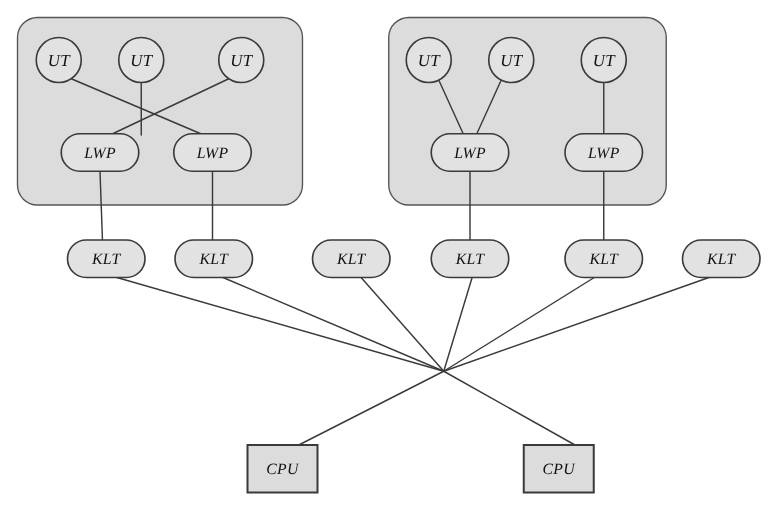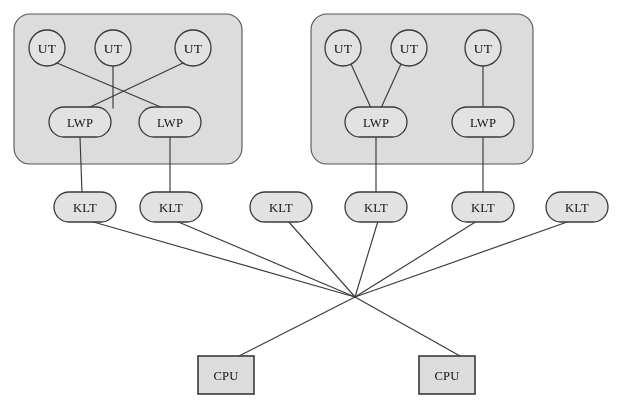--- a/index.html
+++ b/index.html
@@ -11,20 +11,21 @@
     width: 619px;
     height: 414px;
     font-family: "Liberation Serif", "DejaVu Serif", serif;
     overflow: hidden;
   }
   #diagram-root {
     position: relative;
     width: 619px;
     height: 414px;
     background: #ffffff;
+    font-style: italic;
   }
   svg#diagram-svg {
     display: block;
     width: 619px;
     height: 414px;
   }
   .panel-shape {
     fill: #dcdcdc;
     stroke: #555555;
     stroke-width: 1.1;

